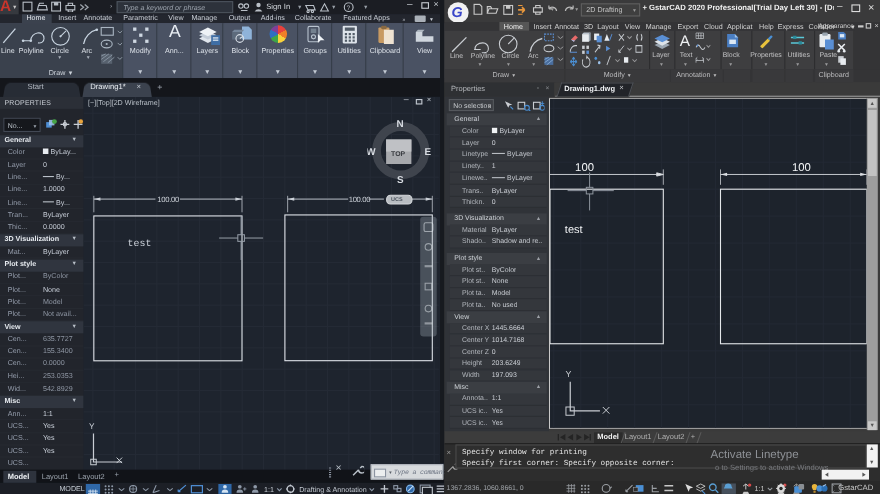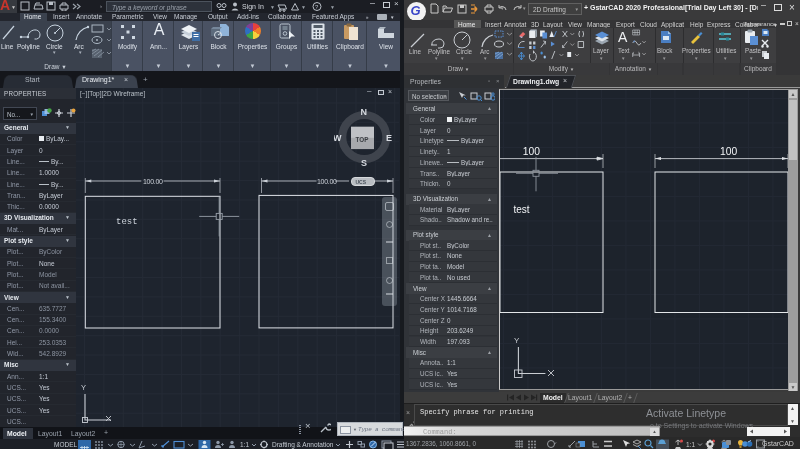--- a/index.html
+++ b/index.html
@@ -885,27 +885,24 @@
       <div class="abs" style="left:191px;top:1px;width:1px;height:10px;background:#5a5a5a;transform:skewX(-20deg);"></div>
       <div class="abs" style="left:221px;top:1px;width:1px;height:10px;background:#5a5a5a;transform:skewX(-20deg);"></div>
       <div class="abs" style="left:231px;top:1px;width:1px;height:10px;background:#5a5a5a;transform:skewX(-20deg);"></div>
     </div>
     <div id="g-cmd">
       <div class="abs" style="left:2px;top:5px;font-size:7px;color:#9a9a9a;">×</div>
       <svg class="abs" style="left:2px;top:16px;" width="10" height="10" viewBox="0 0 10 10">
         <path d="M1 9 L6 4 M6 4 a2.5 2.5 0 1 0 2.5 -2.5 l-1 1" stroke="#9a9a9a" stroke-width="1.1" fill="none"></path>
       </svg>
       <div class="abs" style="left:10px;top:0px;width:374px;height:22px;border:1px solid #4a4a4a;background:#2e2e2e;"></div>
-      <div class="abs mono" style="left:16px;top:4px;font-size:7px;color:#e4e4e4;white-space:nowrap;">Specify phrase for printing</div>
+      <div class="abs mono" style="left:16px;top:4px;font-size:7px;color:#e4e4e4;white-space:nowrap;">Specify window for printing</div>
+      <div class="abs mono" style="left:16px;top:14px;font-size:7px;color:#e4e4e4;white-space:nowrap;">Specify first corner: Specify opposite corner:</div>
       <div class="abs" style="left:242px;top:3px;font-size:10.5px;color:#8e9196;">Activate Linetype</div>
       <div class="abs" style="left:246px;top:17.5px;font-size:7px;color:#77797d;">o to Settings to activate Windows</div>
-      <div class="abs" style="left:-2px;top:21.5px;width:258px;height:10.5px;background:linear-gradient(90deg,#f2f2f2 0%,#d8d8d8 20%,#bdbdbd 100%);border:1px solid #9a9a9a;">
-        <span class="mono" style="position:absolute;left:20px;top:1.5px;font-size:7px;color:#9a9a9a;">Command:</span>
-        <span style="position:absolute;right:0px;top:1px;width:9px;height:8px;background:#dcdcdc;font-size:4.5px;color:#555;text-align:center;line-height:8px;">▲</span>
-      </div>
       <div class="abs" style="left:343px;top:22.5px;width:43px;height:9px;background:#f2f2f2;">
         <svg style="position:absolute;left:2px;top:2.5px;" width="5" height="5" viewBox="0 0 5 5">
             <path d="M4 0.5 L1 2.5 L4 4.5 z" fill="#555"></path>
           </svg>
         <svg style="position:absolute;right:2px;top:2.5px;" width="5" height="5" viewBox="0 0 5 5">
             <path d="M1 0.5 L4 2.5 L1 4.5 z" fill="#555"></path>
           </svg>
       </div>
       <div class="abs" style="left:384px;top:0px;width:10px;height:21px;background:#f2f2f2;">
         <span style="position:absolute;left:2px;top:1px;font-size:5px;color:#555;">▲</span>

